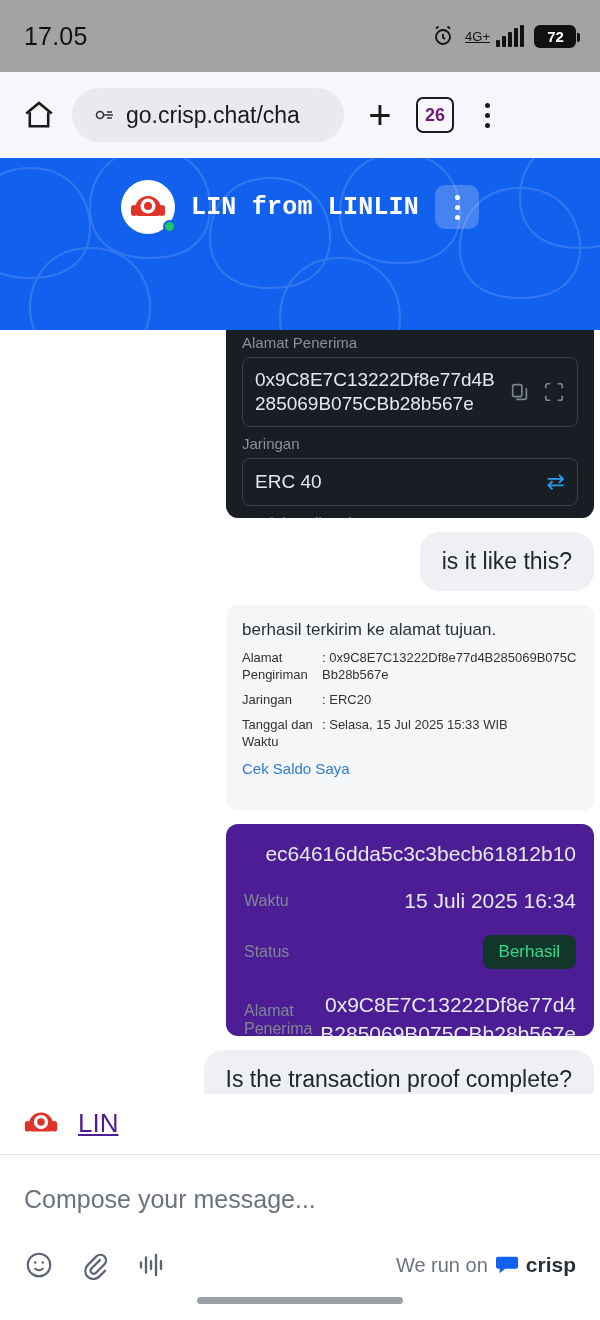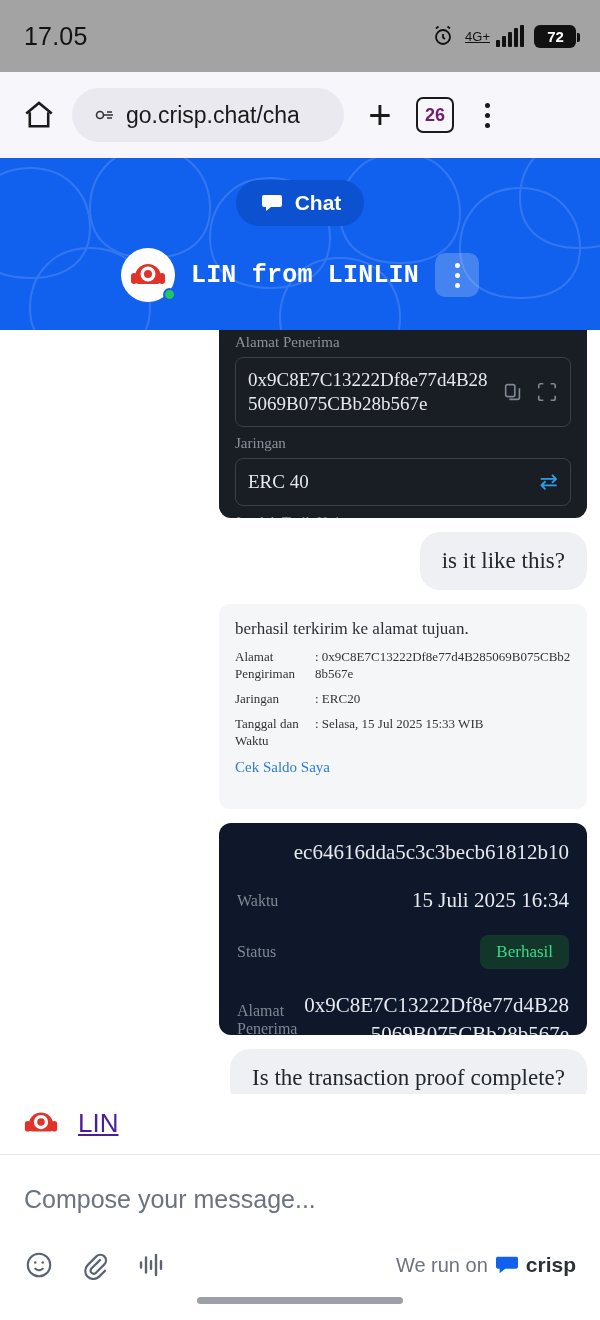--- a/index.html
+++ b/index.html
@@ -90,22 +90,21 @@
   .operator-name { color: #fff; font-size: 25px; font-weight: bold; letter-spacing: .2px; font-family: Liberation Mono, monospace; }
   .header-menu {
     width: 44px; height: 44px; background: rgba(255,255,255,.22); border-radius: 10px;
     display: flex; flex-direction: column; align-items: center; justify-content: center; gap: 5px;
   }
   .header-menu span { width: 5px; height: 5px; background: #fff; border-radius: 50%; }
 
   
   .conversation {
     flex: 1; background: #ffffff; position: relative; overflow: hidden;
-    padding: 0 13px;
-    font-family: Liberation Serif, serif;
+    padding: 0 6px;
   }
   .msg-row { display: flex; margin-bottom: 14px; }
   .msg-row.right { justify-content: flex-end; }
 
   .bubble-user {
     background: #eef0f3; color: #22272e; border-radius: 20px;
     padding: 16px 22px; font-size: 23px; max-width: 400px;
   }
 
   
@@ -130,21 +129,21 @@
     padding: 14px 16px 0; color: #2b3138; overflow: hidden; height: 205px;
   }
   .card-light .lead { font-size: 17px; line-height: 1.35; }
   .kv { display: flex; font-size: 13px; margin-top: 8px; line-height: 1.3; }
   .kv .k { width: 80px; color: #333; flex: none; }
   .kv .v { color: #333; word-break: break-all; }
   .link { color: #2f7dd1; font-size: 15px; display: inline-block; margin-top: 10px; }
 
   
   .card-dark2 {
-    background: #0f172a; border-radius: 12px; width: 368px; color: #e6e9ee;
+    background: #4c1d95; border-radius: 12px; width: 368px; color: #e6e9ee;
     padding: 16px 18px; height: 212px; overflow: hidden;
   }
   .hashline { text-align: right; font-size: 21px; line-height: 1.3; word-break: break-all; }
   .row2 { display: flex; align-items: center; justify-content: space-between; margin-top: 22px; }
   .row2 .lbl { color: #7e8792; font-size: 16px; }
   .row2 .val { font-size: 21px; }
   .badge-ok {
     background: #12372a; color: #39d98a; font-size: 17px;
     border-radius: 8px; padding: 7px 16px;
   }
@@ -228,26 +227,20 @@
         <path d="M150 -10c40 0 60 30 60 60s-20 50-60 50-60-20-60-50 20-60 60-60z"></path>
         <path d="M270 20c40 0 60 30 60 60s-20 50-60 50-60-20-60-50 20-60 60-60z"></path>
         <path d="M400 -5c40 0 60 30 60 60s-20 50-60 50-60-20-60-50 20-60 60-60z"></path>
         <path d="M520 30c40 0 60 30 60 60s-20 50-60 50-60-20-60-50 20-60 60-60z"></path>
         <path d="M90 90c40 0 60 30 60 60s-20 50-60 50-60-20-60-50 20-60 60-60z"></path>
         <path d="M340 100c40 0 60 30 60 60s-20 50-60 50-60-20-60-50 20-60 60-60z"></path>
         <path d="M580 -20c40 0 60 30 60 60s-20 50-60 50-60-20-60-50 20-60 60-60z"></path>
       </g>
     </svg>
 
-    <div class="chat-pill">
-      <svg class="bubble-icon" viewBox="0 0 26 20" fill="#ffffff">
-        <path d="M2 1h16a2 2 0 0 1 2 2v8a2 2 0 0 1-2 2H9l-5 4v-4H2a2 2 0 0 1-2-2V3a2 2 0 0 1 2-2z" transform="translate(3,1)"></path>
-      </svg>
-      <span>Chat</span>
-    </div>
 
     <div class="operator-row">
       <div class="avatar">
         <svg class="face" viewBox="0 0 40 40">
           <circle cx="20" cy="20" r="19" fill="#ffffff"></circle>
           <path d="M7 22a13 13 0 0 1 26 0v3a4 4 0 0 1-4 4H11a4 4 0 0 1-4-4z" fill="#e0342b"></path>
           <circle cx="20" cy="19" r="7.5" fill="#ffffff"></circle>
           <circle cx="20" cy="19" r="4" fill="#e0342b"></circle>
           <rect x="3" y="18" width="6" height="11" rx="3" fill="#e0342b"></rect>
           <rect x="31" y="18" width="6" height="11" rx="3" fill="#e0342b"></rect>

